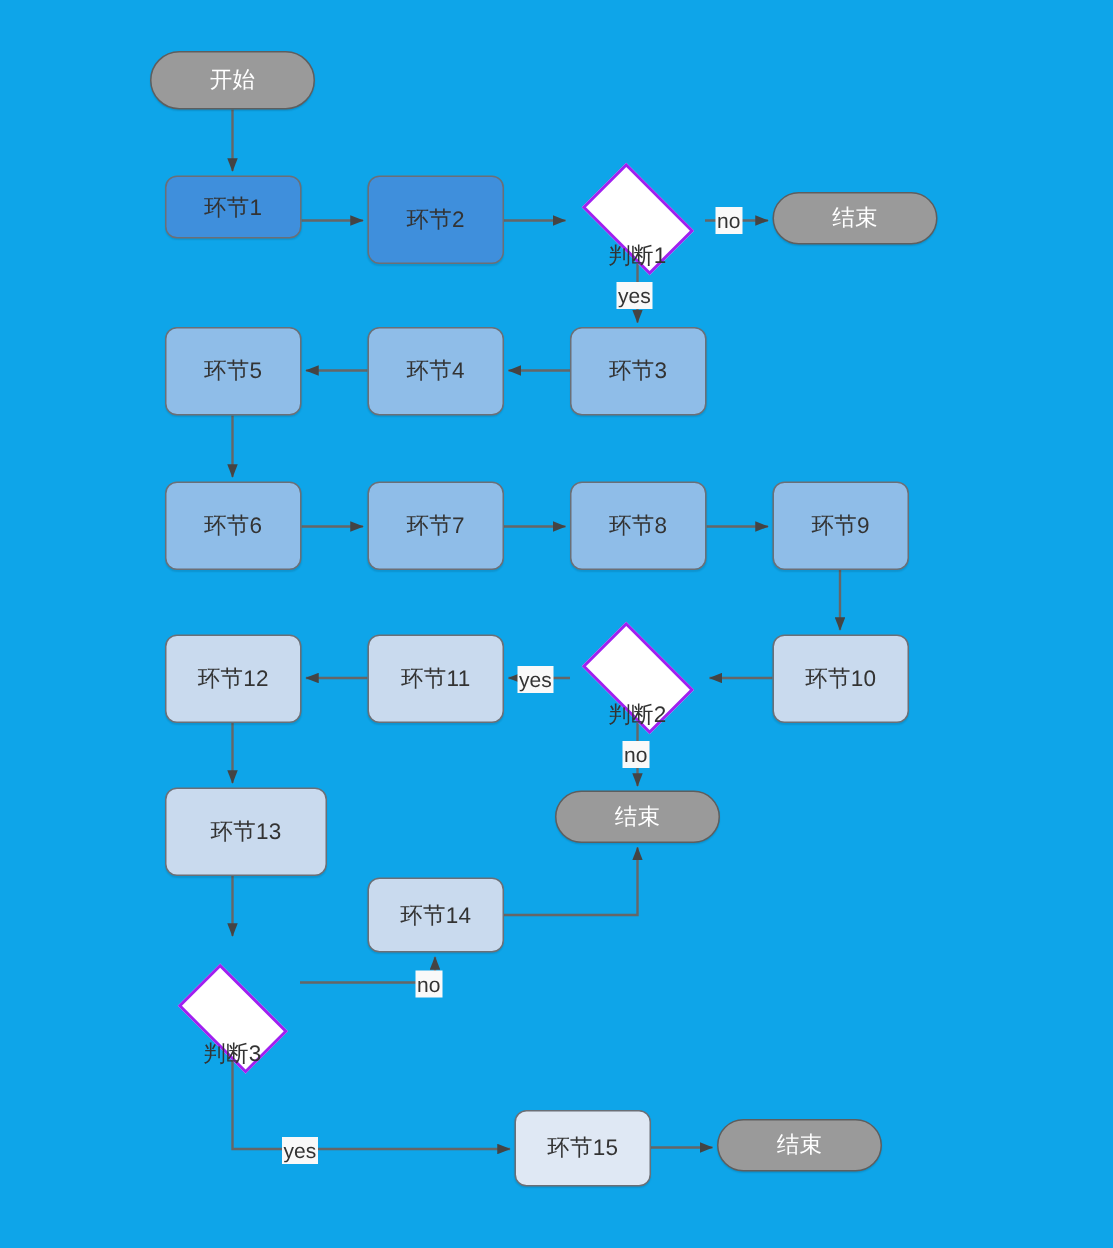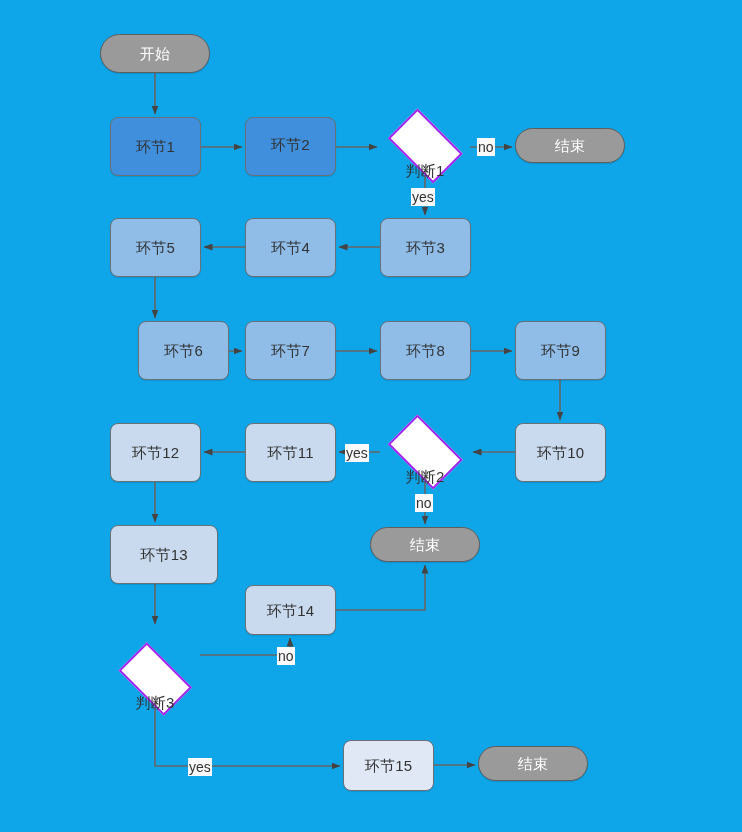--- a/index.html
+++ b/index.html
@@ -115,43 +115,43 @@
         <polyline points="200,655 290,655 290,638" fill="none" stroke="#666666" stroke-width="1.6" marker-end="url(#arrowhead)"></polyline>
         <polyline points="336,610 425,610 425,565" fill="none" stroke="#666666" stroke-width="1.6" marker-end="url(#arrowhead)"></polyline>
         <polyline points="155,684 155,766 340,766" fill="none" stroke="#666666" stroke-width="1.6" marker-end="url(#arrowhead)"></polyline>
         <polyline points="434,765 475,765" fill="none" stroke="#666666" stroke-width="1.6" marker-end="url(#arrowhead)"></polyline>
       </g>
   </svg>
   <div id="nodes-group">
       <div class="node terminal" style="left: 100px; top: 34px; width: 110px; height: 39px; background: rgb(154, 154, 154);">
         <span>开始</span>
       </div>
-      <div class="node process" style="left: 110px; top: 117px; width: 91px; height: 59px; background: rgb(63, 143, 220);">
+      <div class="node process" style="left: 110px; top: 117px; width: 91px; height: 42px; background: rgb(63, 143, 220);">
         <span>环节1</span>
       </div>
-      <div class="node process" style="left: 245px; top: 117px; width: 91px; height: 59px; background: rgb(63, 143, 220); font-family: Liberation Mono, monospace;">
+      <div class="node process" style="left: 245px; top: 117px; width: 91px; height: 59px; background: rgb(63, 143, 220);">
         <span>环节2</span>
       </div>
       <div class="node decision" style="left: 380px; top: 116px; width: 90px; height: 60px;">
         <span class="dshape" style="background: rgb(255, 255, 255); border-color: rgb(160, 32, 240);"></span>
         <span class="dlabel">判断1</span>
       </div>
       <div class="node terminal" style="left: 515px; top: 128px; width: 110px; height: 35px; background: rgb(154, 154, 154);">
         <span>结束</span>
       </div>
       <div class="node process" style="left: 110px; top: 218px; width: 91px; height: 59px; background: rgb(143, 189, 232);">
         <span>环节5</span>
       </div>
       <div class="node process" style="left: 245px; top: 218px; width: 91px; height: 59px; background: rgb(143, 189, 232);">
         <span>环节4</span>
       </div>
       <div class="node process" style="left: 380px; top: 218px; width: 91px; height: 59px; background: rgb(143, 189, 232);">
         <span>环节3</span>
       </div>
-      <div class="node process" style="left: 110px; top: 321px; width: 91px; height: 59px; background: rgb(143, 189, 232); margin-left: 28px;">
+      <div class="node process" style="left: 110px; top: 321px; width: 91px; height: 59px; background: rgb(143, 189, 232);">
         <span>环节6</span>
       </div>
       <div class="node process" style="left: 245px; top: 321px; width: 91px; height: 59px; background: rgb(143, 189, 232);">
         <span>环节7</span>
       </div>
       <div class="node process" style="left: 380px; top: 321px; width: 91px; height: 59px; background: rgb(143, 189, 232);">
         <span>环节8</span>
       </div>
       <div class="node process" style="left: 515px; top: 321px; width: 91px; height: 59px; background: rgb(143, 189, 232);">
         <span>环节9</span>

